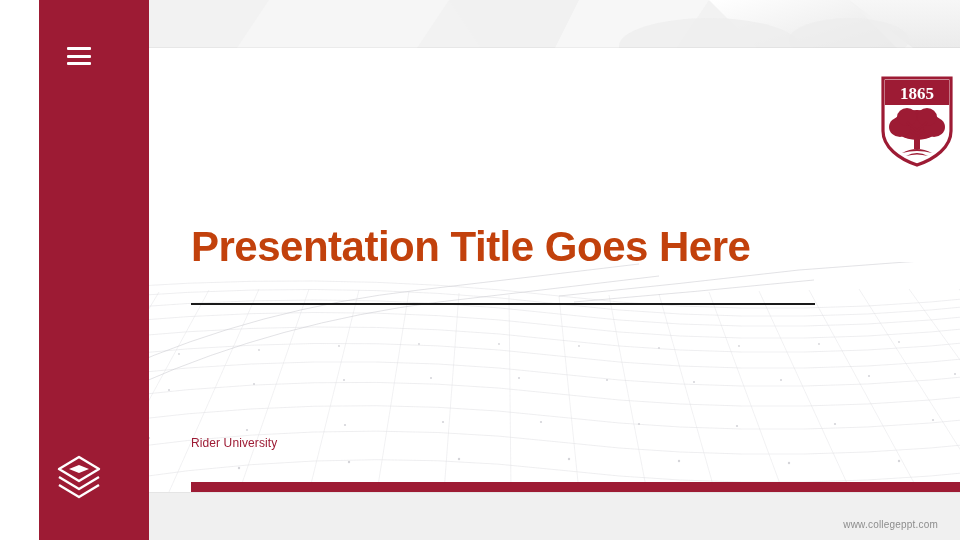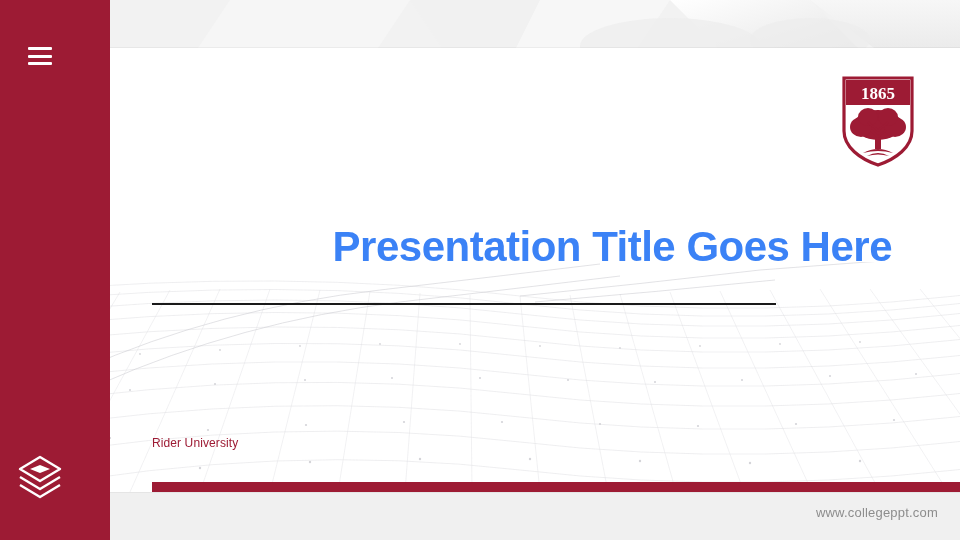--- a/index.html
+++ b/index.html
@@ -14,20 +14,21 @@
     font-family: "Liberation Sans", sans-serif;
     position: relative;
   }
 
   
   #app {
     position: absolute;
     inset: 0;
     background: #efefef;
     overflow: hidden;
+    margin-left: 39px;
   }
 
   
   .canvas-backdrop {
     position: absolute;
     left: 0; top: 0;
     width: 960px; height: 540px;
     background: #f0f0f0;
   }
 
@@ -99,24 +100,23 @@
   }
 
   
   .title {
     position: absolute;
     left: 72px; top: 177px;
     width: 740px;
     font-size: 42px;
     font-weight: bold;
     letter-spacing: -0.5px;
-    color: #3b82f6;
+    color: #c2410c;
     line-height: 1.05;
     white-space: nowrap;
-    text-align: right;
   }
   .rule {
     position: absolute;
     left: 72px; top: 255px;
     width: 624px; height: 2px;
     background: #1a1a1a;
   }
   .meta {
     position: absolute;
     left: 72px; top: 271px;
@@ -146,22 +146,22 @@
   .slide-bar {
     position: absolute;
     left: 72px; bottom: 0px;
     width: 808px; height: 10px;
     background: #9d1b34;
   }
 
   
   .site-footer {
     position: absolute;
-    right: 22px; bottom: 20px;
-    font-size: 13px;
+    right: 22px; bottom: 10px;
+    font-size: 10px;
     color: #8d8d8d;
     letter-spacing: 0.2px;
     z-index: 7;
   }
 </style>
 </head>
 <body>
 
 <div id="app">
 

